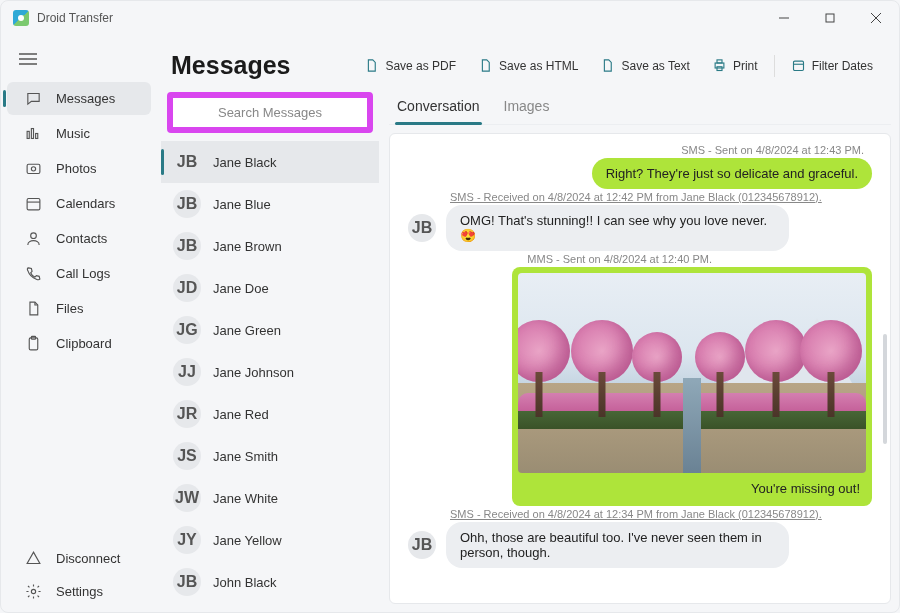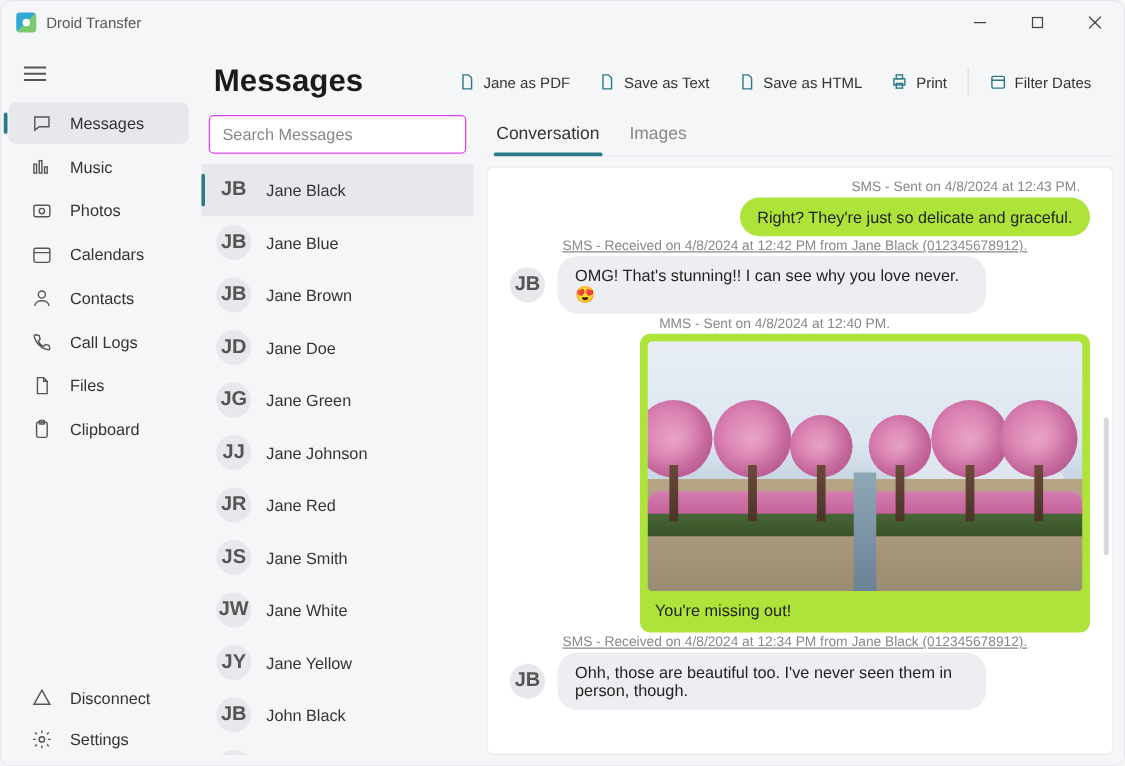--- a/index.html
+++ b/index.html
@@ -115,27 +115,28 @@
 
 .content-row { flex:1; display:flex; gap:10px; min-height:0; padding-left:4px; }
 
 .contacts-col {
   width: 218px;
   display:flex;
   flex-direction:column;
   min-height:0;
 }
 .search {
-  border:1px solid #d946ef;
+  border:6px solid #d946ef;
   border-radius:4px;
   padding:7px 10px;
   font-size:13px;
   color:#888;
   margin:0 6px 8px 6px;
   background:#fff;
+  text-align:center;
 }
 .contact-list{ flex:1; overflow:hidden; display:flex; flex-direction:column; }
 .contact {
   display:flex;
   align-items:center;
   gap:12px;
   padding:7px 10px 7px 12px;
   position:relative;
 }
 .contact.active { background:#e6e8eb; }
@@ -207,20 +208,21 @@
   border-radius:16px;
   font-size:13px;
   max-width:74%;
 }
 .mms-card {
   align-self:flex-end;
   background:#aee43a;
   padding:6px;
   border-radius:8px;
   width:360px;
+  text-align:right;
 }
 .mms-image {
   width:100%;
   height:200px;
   border-radius:4px;
   overflow:hidden;
 }
 .mms-caption { padding:8px 6px 4px; font-size:13px; color:#222; }
 
 
@@ -382,33 +384,33 @@
     </div>
 
     <div class="main">
       <div class="header-row">
         <div class="page-title">Messages</div>
         <div class="toolbar">
           <div class="tool-btn">
             <svg viewBox="0 0 24 24" fill="none" stroke="#2a7a86" stroke-width="1.8">
                 <path d="M7 3h7l4 4v14H7z"></path>
               </svg>
-            <span class="lbl">Jane as PDF</span>
+            <span class="lbl">Save as PDF</span>
           </div>
           <div class="tool-btn">
             <svg viewBox="0 0 24 24" fill="none" stroke="#2a7a86" stroke-width="1.8">
                 <path d="M7 3h7l4 4v14H7z"></path>
               </svg>
-            <span class="lbl">Save as Text</span>
+            <span class="lbl">Save as HTML</span>
           </div>
           <div class="tool-btn">
             <svg viewBox="0 0 24 24" fill="none" stroke="#2a7a86" stroke-width="1.8">
                 <path d="M7 3h7l4 4v14H7z"></path>
               </svg>
-            <span class="lbl">Save as HTML</span>
+            <span class="lbl">Save as Text</span>
           </div>
           <div class="tool-btn">
             <svg viewBox="0 0 24 24" fill="none" stroke="#2a7a86" stroke-width="1.8">
                 <rect x="5" y="8" width="14" height="8"></rect>
                 <rect x="8" y="3" width="8" height="5"></rect>
                 <rect x="8" y="14" width="8" height="6"></rect>
               </svg>
             <span class="lbl">Print</span>
           </div>
           <div class="vsep"></div>

